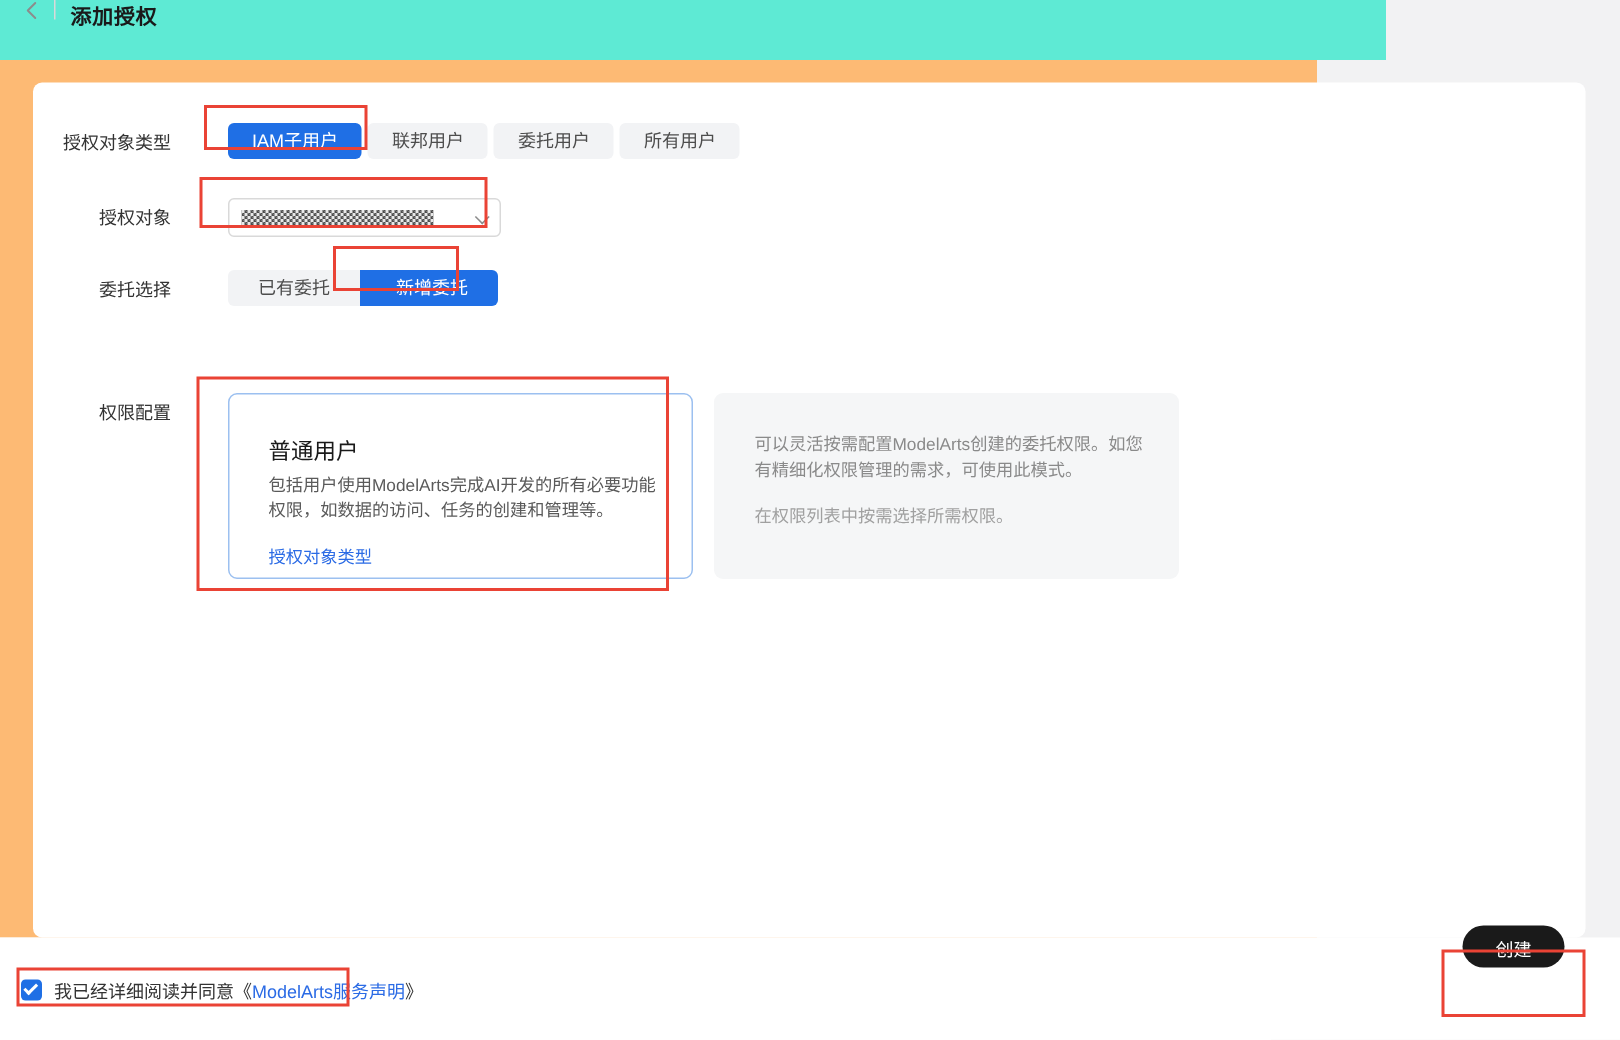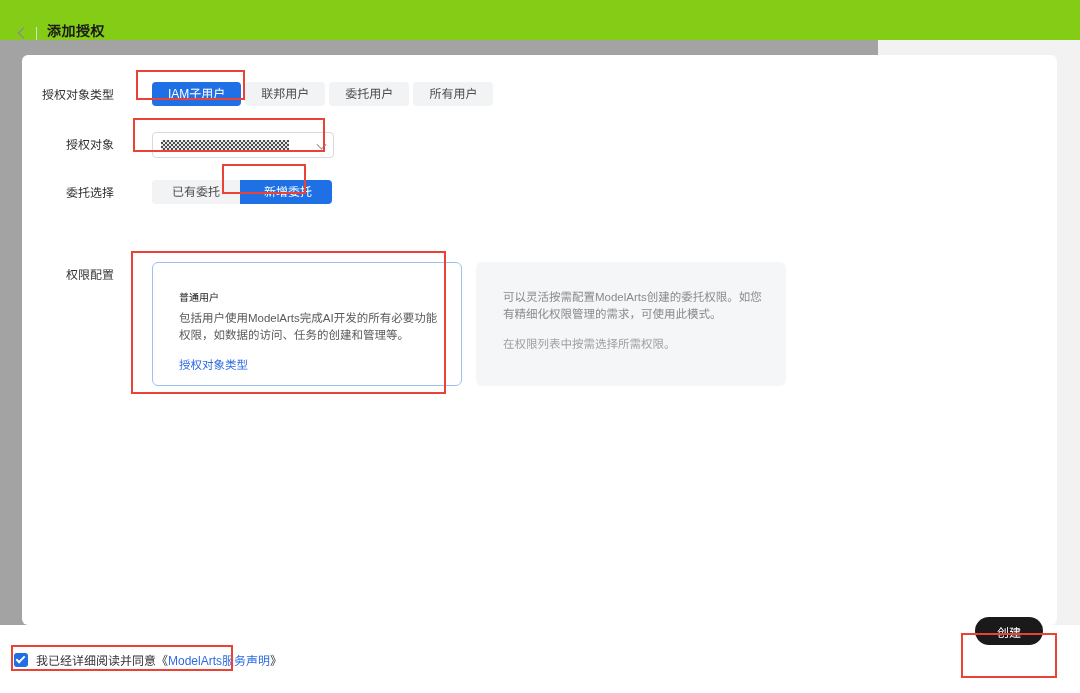--- a/index.html
+++ b/index.html
@@ -6,37 +6,37 @@
   body{
     width:1080px;height:693px;
     background:#f2f2f3;
     font-family:"Liberation Sans","DejaVu Sans",sans-serif;
     font-size:12px;color:#1a1a1a;
     position:relative;overflow:hidden;
   }
 
   
   .topbar{
-    position:absolute;left:0;top:0;width:1080px;height:40px;
-    background:#84cc16;display:flex;align-items:flex-end;
+    position:absolute;left:0;top:0;width:924px;height:40px;
+    background:#5eead4;display:flex;align-items:flex-start;
   }
   .back-icon{
     margin-left:14px;width:14px;height:14px;
     display:flex;align-items:center;justify-content:center;
     color:#8c8c8c;font-size:13px;cursor:pointer;
   }
   .hdr-sep{
     width:1px;height:13px;background:#d9d9d9;margin:0 10px 0 8px;
   }
   .page-title{font-size:14px;font-weight:bold;color:#1a1a1a;letter-spacing:.5px;}
 
   
   .page{
     position:absolute;left:0;top:40px;width:878px;height:585px;
-    background:#a3a3a3;
+    background:#fdba74;
   }
   .panel{
     position:absolute;left:22px;top:15px;width:1035px;height:570px;
     background:#ffffff;border-radius:6px;
   }
 
   
   .row{position:absolute;display:flex;align-items:flex-start;}
   .row-label{
     width:92px;text-align:right;font-size:12px;color:#333;
@@ -87,21 +87,21 @@
   .hint .link{margin-left:14px;}
 
   
   .cards{display:flex;gap:14px;}
   .card{
     width:310px;height:124px;box-sizing:border-box;border-radius:6px;
     padding:26px 22px 0 26px;cursor:pointer;
   }
   .card.selected{background:#ffffff;border:1px solid #9cc0f0;}
   .card.plain{background:#f5f6f7;border:1px solid transparent;}
-  .card-title{font-size:10px;color:#1a1a1a;margin-bottom:6px;}
+  .card-title{font-size:15px;color:#1a1a1a;margin-bottom:6px;}
   .card-desc{font-size:11.5px;color:#5a5a5a;line-height:17px;}
   .card.plain .card-desc{color:#8a8a8a;}
   .card-link{font-size:11.5px;color:#2b6be5;margin-top:12px;cursor:pointer;}
   .card-note{font-size:11.5px;color:#a0a0a0;margin-top:12px;}
 
   
   .footer{
     position:absolute;left:0;top:625px;width:1080px;height:68px;background:#ffffff;
   }
   .agree{

